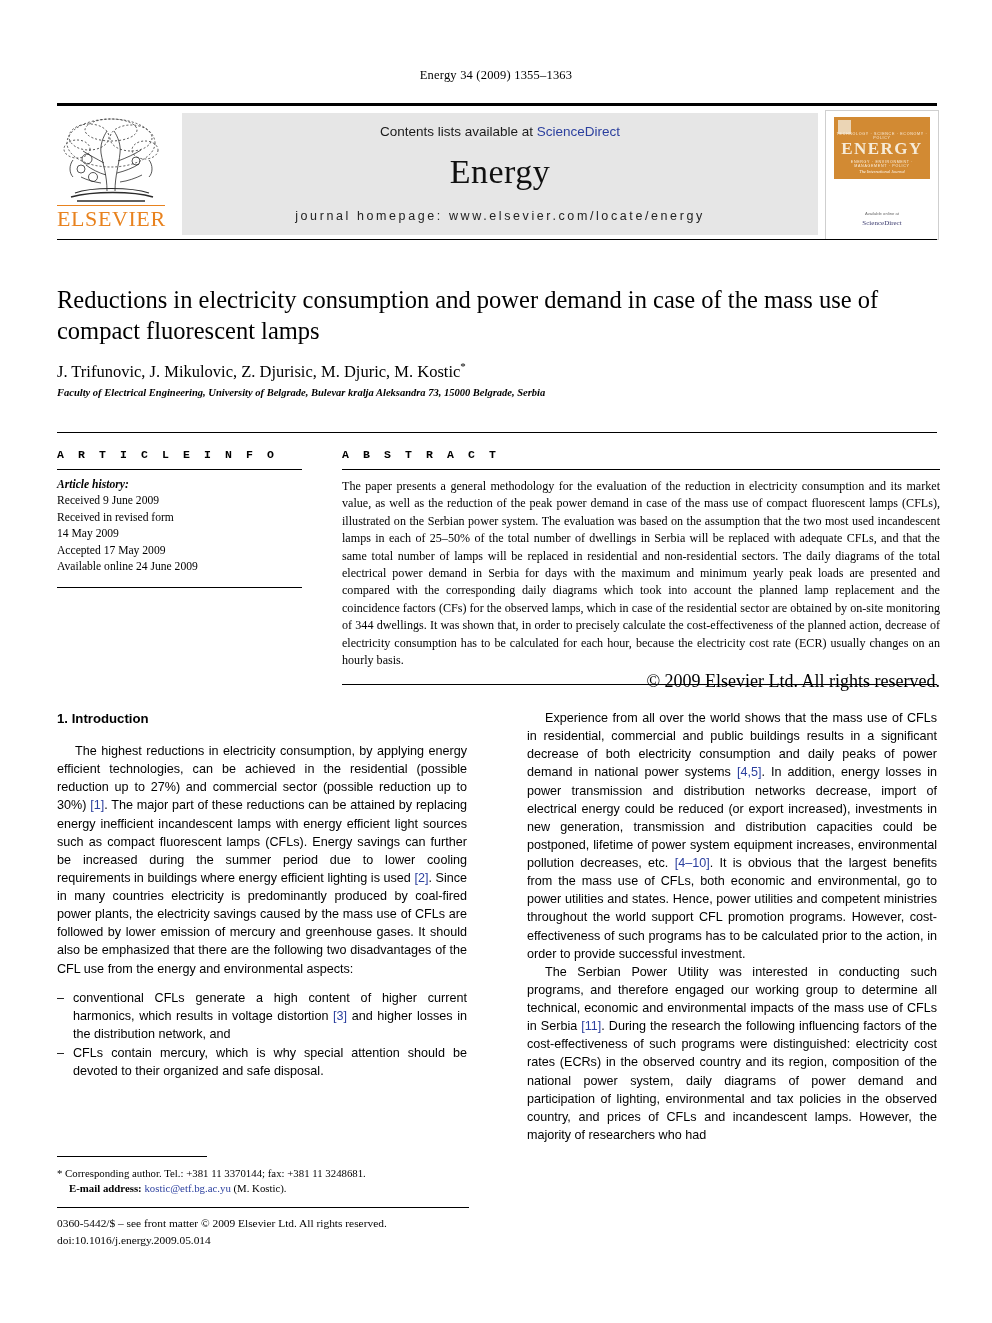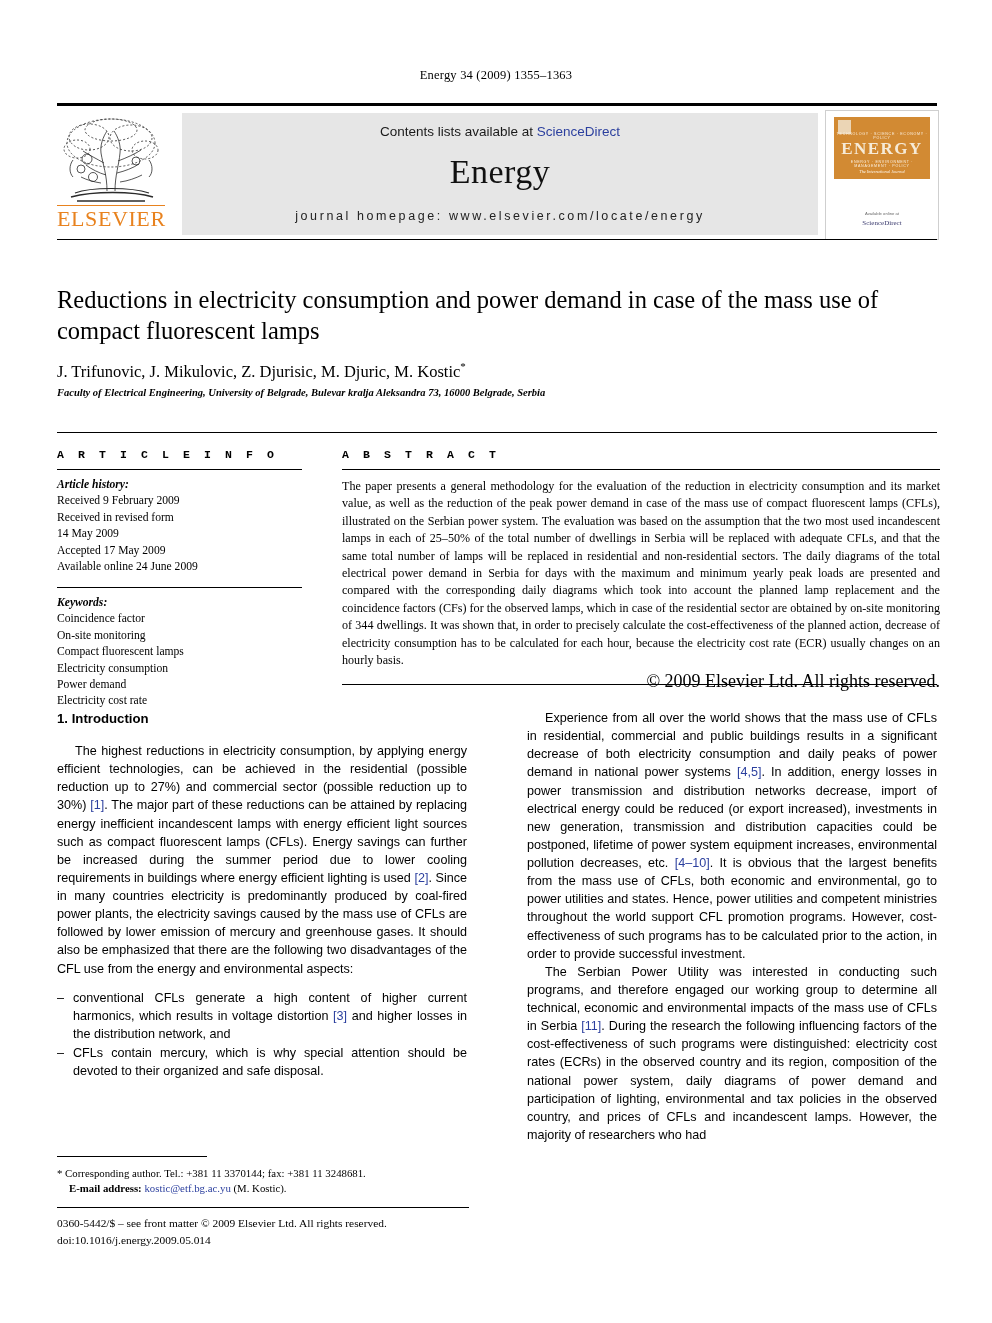--- a/index.html
+++ b/index.html
@@ -434,45 +434,36 @@
       <div class="cover-sd">ScienceDirect</div>
     </div>
   </div>
 
   <div class="title-rule-top"></div>
 
   <div class="paper-title">Reductions in electricity consumption and power demand in case of the mass use of compact fluorescent lamps</div>
   <div class="authors">
     <span>J. Trifunovic, J. Mikulovic, Z. Djurisic, M. Djuric, M. Kostic</span><sup>*</sup>
   </div>
-  <div class="affiliation">Faculty of Electrical Engineering, University of Belgrade, Bulevar kralja Aleksandra 73, 16000 Belgrade, Serbia</div>
+  <div class="affiliation">Faculty of Electrical Engineering, University of Belgrade, Bulevar kralja Aleksandra 73, 15000 Belgrade, Serbia</div>
 
   <div class="info-abstract"></div>
 
   <div class="col-info">
     <div class="sec-label">A R T I C L E   I N F O</div>
     <div class="thin-rule"></div>
     <div class="info-group">
       <div class="info-head">Article history:</div>
-      <div>Received 9 February 2009</div>
+      <div>Received 9 June 2009</div>
       <div>Received in revised form</div>
       <div>14 May 2009</div>
       <div>Accepted 17 May 2009</div>
       <div>Available online 24 June 2009</div>
     </div>
     <div class="info-rule"></div>
-    <div class="info-group">
-      <div class="info-head">Keywords:</div>
-      <div>Coincidence factor</div>
-      <div>On-site monitoring</div>
-      <div>Compact fluorescent lamps</div>
-      <div>Electricity consumption</div>
-      <div>Power demand</div>
-      <div>Electricity cost rate</div>
-    </div>
   </div>
 
   <div class="col-abs">
     <div class="sec-label">A B S T R A C T</div>
     <div class="thin-rule"></div>
     <div class="abstract-body">The paper presents a general methodology for the evaluation of the reduction in electricity consumption and its market value, as well as the reduction of the peak power demand in case of the mass use of compact fluorescent lamps (CFLs), illustrated on the Serbian power system. The evaluation was based on the assumption that the two most used incandescent lamps in each of 25–50% of the total number of dwellings in Serbia will be replaced with adequate CFLs, and that the same total number of lamps will be replaced in residential and non-residential sectors. The daily diagrams of the total electrical power demand in Serbia for days with the maximum and minimum yearly peak loads are presented and compared with the corresponding daily diagrams which took into account the planned lamp replacement and the coincidence factors (CFs) for the observed lamps, which in case of the residential sector are obtained by on-site monitoring of 344 dwellings. It was shown that, in order to precisely calculate the cost-effectiveness of the planned action, decrease of electricity consumption has to be calculated for each hour, because the electricity cost rate (ECR) usually changes on an hourly basis.</div>
     <div class="copyright">© 2009 Elsevier Ltd. All rights reserved.</div>
   </div>
 
   <div class="abs-rule-bottom"></div>

